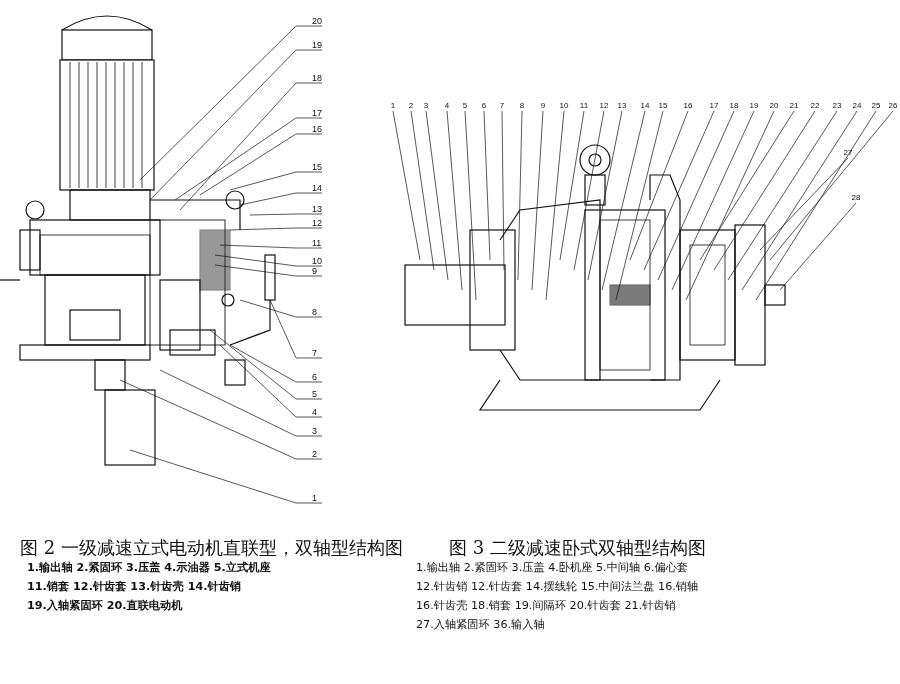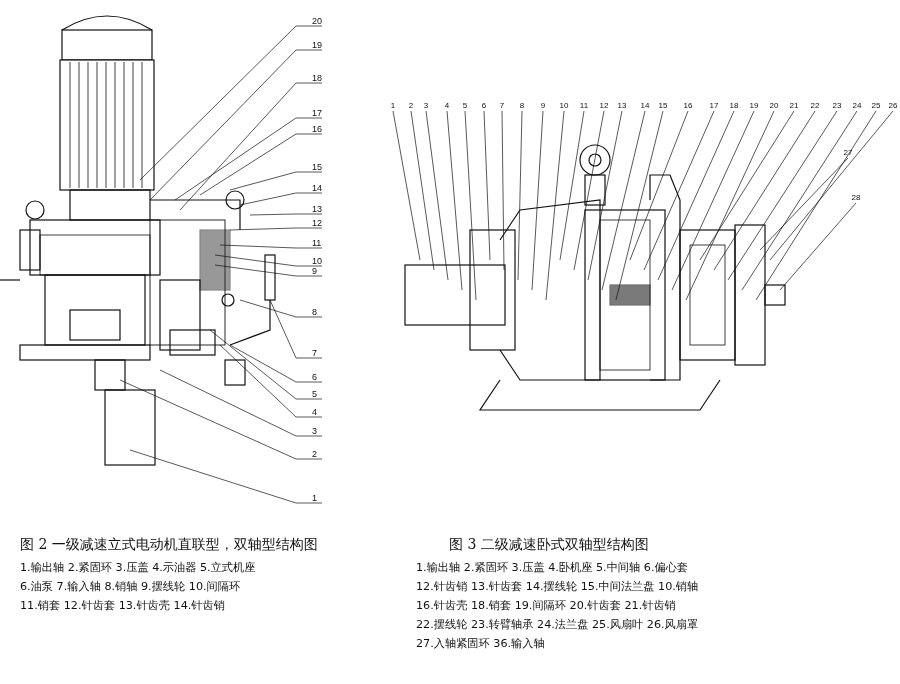--- a/index.html
+++ b/index.html
@@ -1,19 +1,19 @@
 <!DOCTYPE html>
 <html><head>
 <meta charset="utf-8">
 <style>
   html,body{margin:0;padding:0;background:#fff;}
   body{width:900px;height:684px;position:relative;overflow:hidden;font-family:"DejaVu Sans",sans-serif;color:#111;}
   #stage{position:absolute;left:0;top:0;width:900px;height:684px;}
   svg text{font-family:"Liberation Sans",sans-serif;fill:#111;}
-  .caption{position:absolute;font-family:"DejaVu Serif",serif;font-size:14px;color:#111;white-space:nowrap;}
+  .caption{position:absolute;font-family:"DejaVu Serif",serif;font-size:18px;color:#111;white-space:nowrap;}
   .legend{position:absolute;font-family:"DejaVu Sans",sans-serif;font-size:11.2px;line-height:19px;color:#111;white-space:nowrap;}
   .legend div{height:19px;}
 </style>
 </head>
 <body>
 
 <svg id="stage" width="900" height="684" viewBox="0 0 900 684" xmlns="http://www.w3.org/2000/svg">
   <g id="fig2" stroke="#111" fill="none" stroke-width="1.2">
 
     <rect x="62" y="30" width="90" height="30" fill="#fff"></rect>
@@ -190,26 +190,25 @@
       <text x="837" y="108" font-size="8" text-anchor="middle">23</text>
       <text x="857" y="108" font-size="8" text-anchor="middle">24</text>
       <text x="876" y="108" font-size="8" text-anchor="middle">25</text>
       <text x="893" y="108" font-size="8" text-anchor="middle">26</text>
       <text x="848" y="155" font-size="8" text-anchor="middle">27</text>
       <text x="856" y="200" font-size="8" text-anchor="middle">28</text>
     </g>
 </svg>
 
 <div class="caption" style="left:20px;top:536px;">图 2  一级减速立式电动机直联型，双轴型结构图</div>
-<div class="legend" id="legend2" style="left:20px;top:558px;">
+<div class="legend" id="legend2" style="left:27px;top:558px;font-weight:bold;">
   <div>1.输出轴 2.紧固环 3.压盖 4.示油器 5.立式机座</div>
-  <div>6.油泵 7.输入轴 8.销轴 9.摆线轮 10.间隔环</div>
   <div>11.销套 12.针齿套 13.针齿壳 14.针齿销</div>
+  <div>19.入轴紧固环 20.直联电动机</div>
 </div>
 
 <div class="caption" style="left:449px;top:536px;">图 3  二级减速卧式双轴型结构图</div>
 <div class="legend" id="legend3" style="left:416px;top:558px;">
   <div>1.输出轴  2.紧固环  3.压盖  4.卧机座  5.中间轴  6.偏心套</div>
-  <div>12.针齿销  13.针齿套  14.摆线轮  15.中间法兰盘  10.销轴</div>
+  <div>12.针齿销  12.针齿套  14.摆线轮  15.中间法兰盘  16.销轴</div>
   <div>16.针齿壳  18.销套  19.间隔环  20.针齿套  21.针齿销</div>
-  <div>22.摆线轮  23.转臂轴承  24.法兰盘  25.风扇叶  26.风扇罩</div>
   <div>27.入轴紧固环  36.输入轴</div>
 </div>
 
 </body></html>

